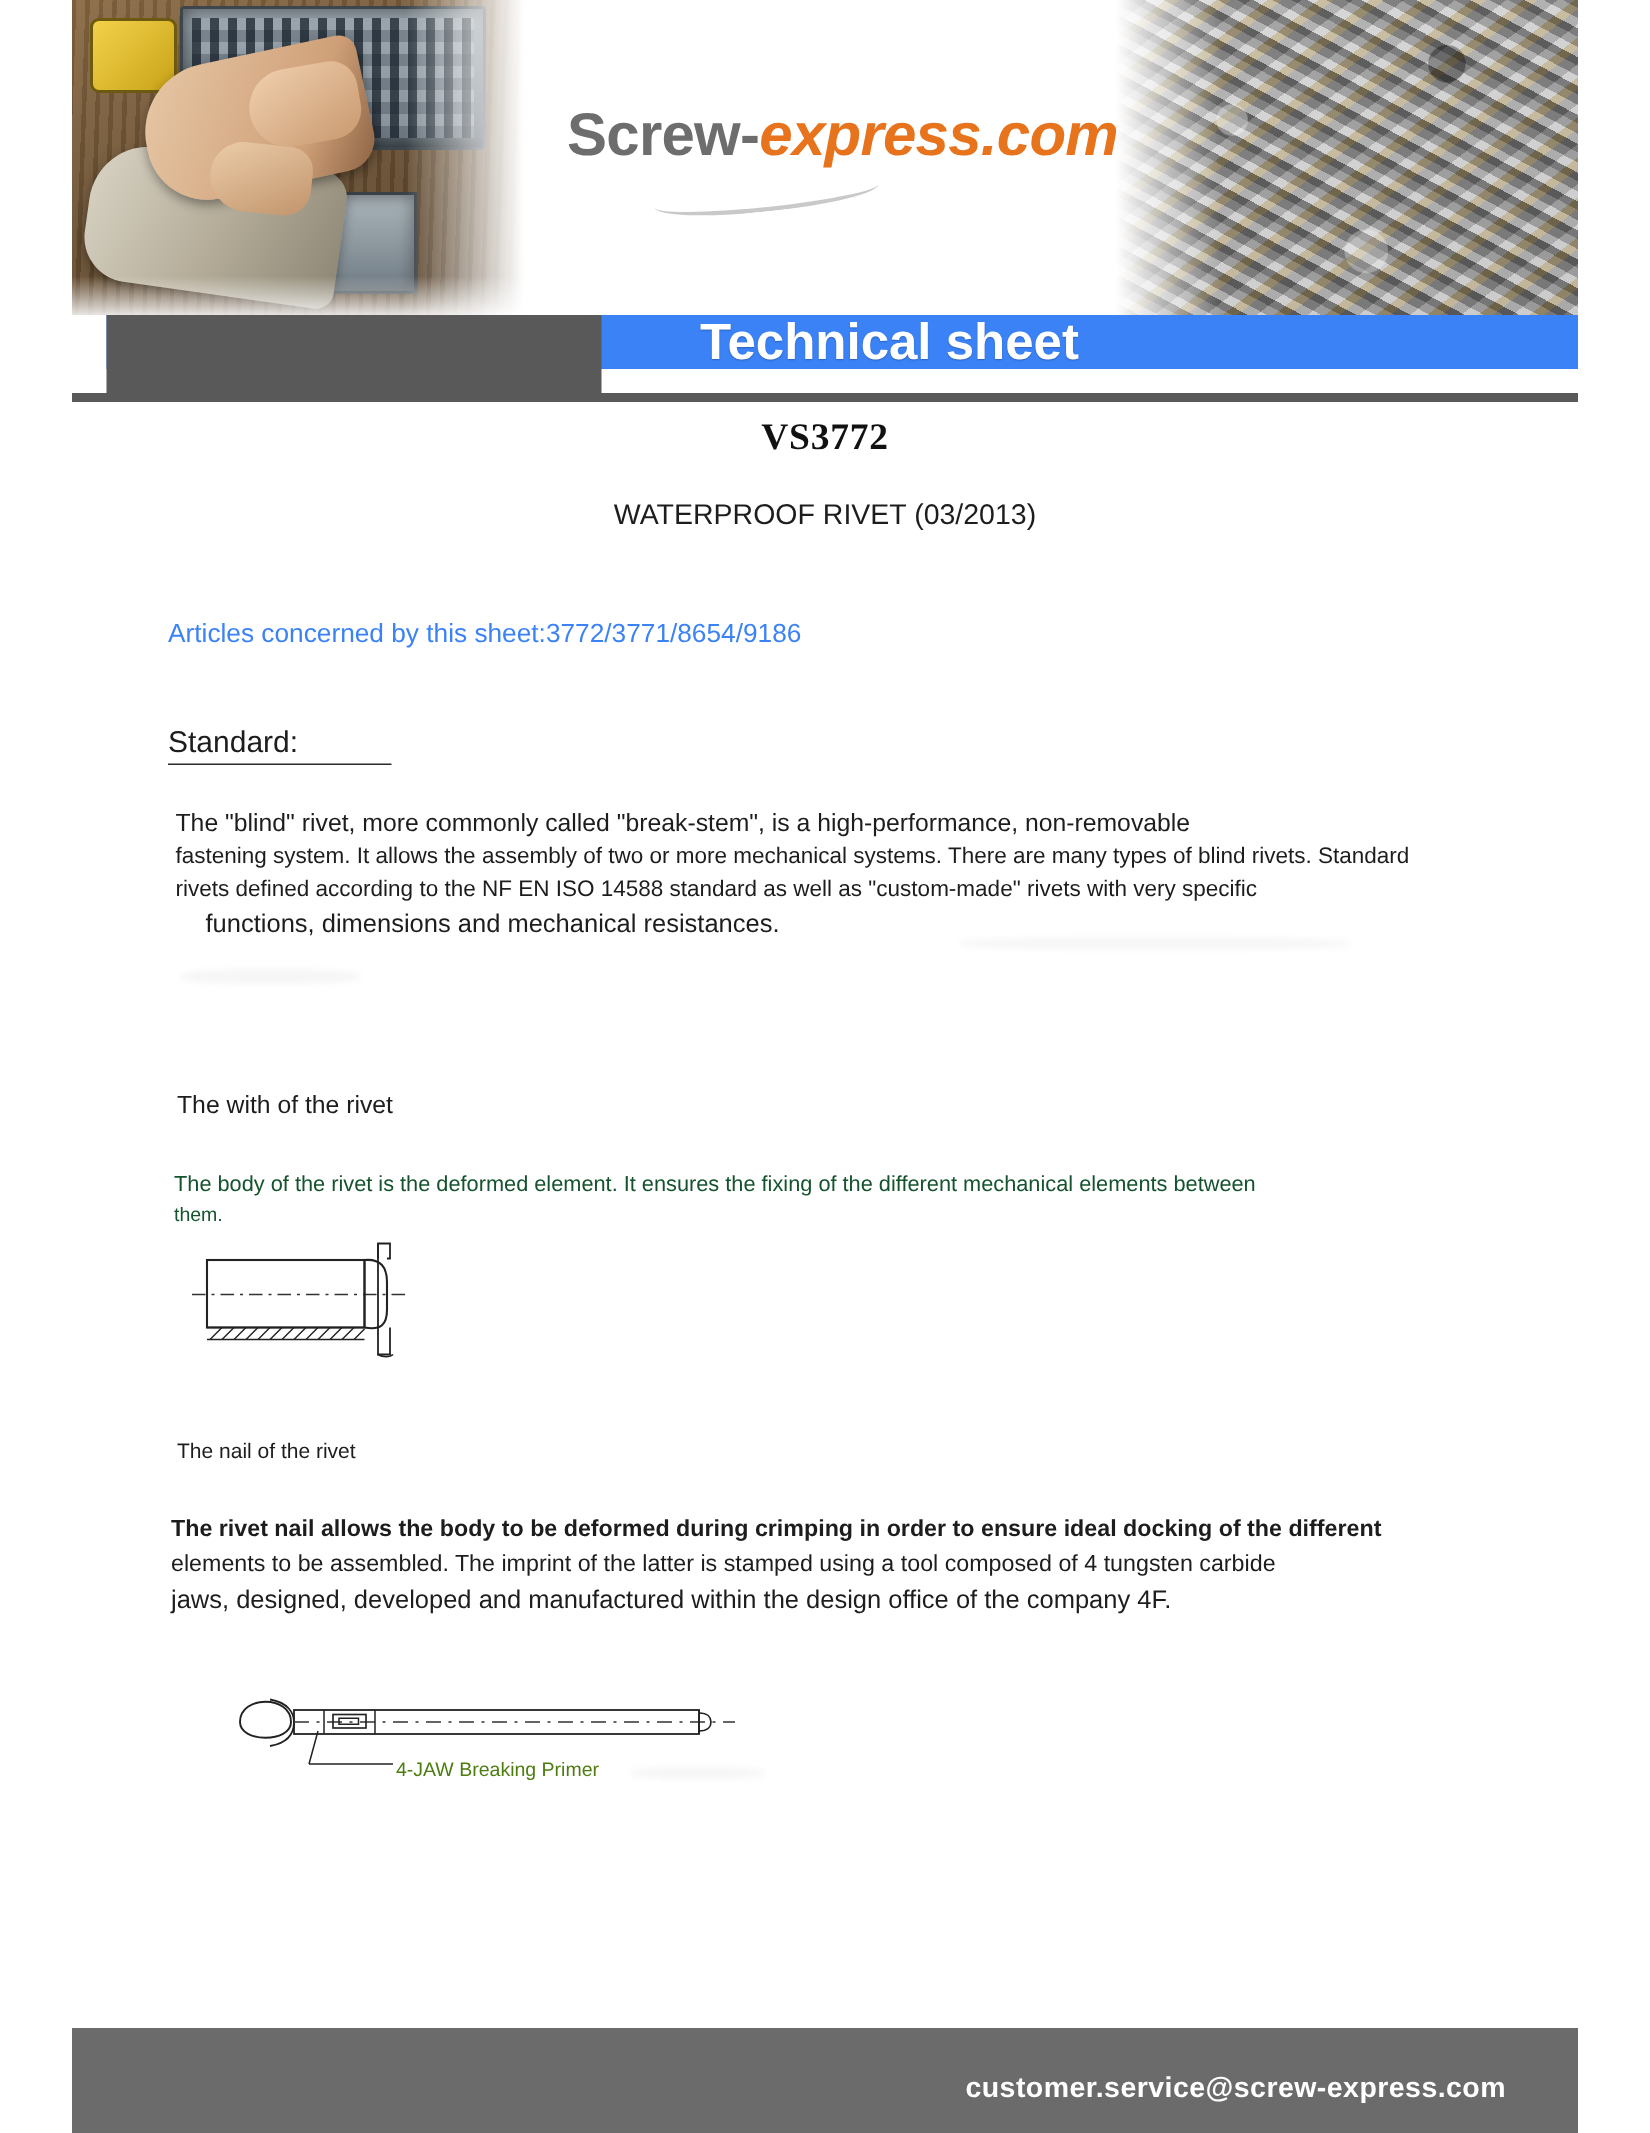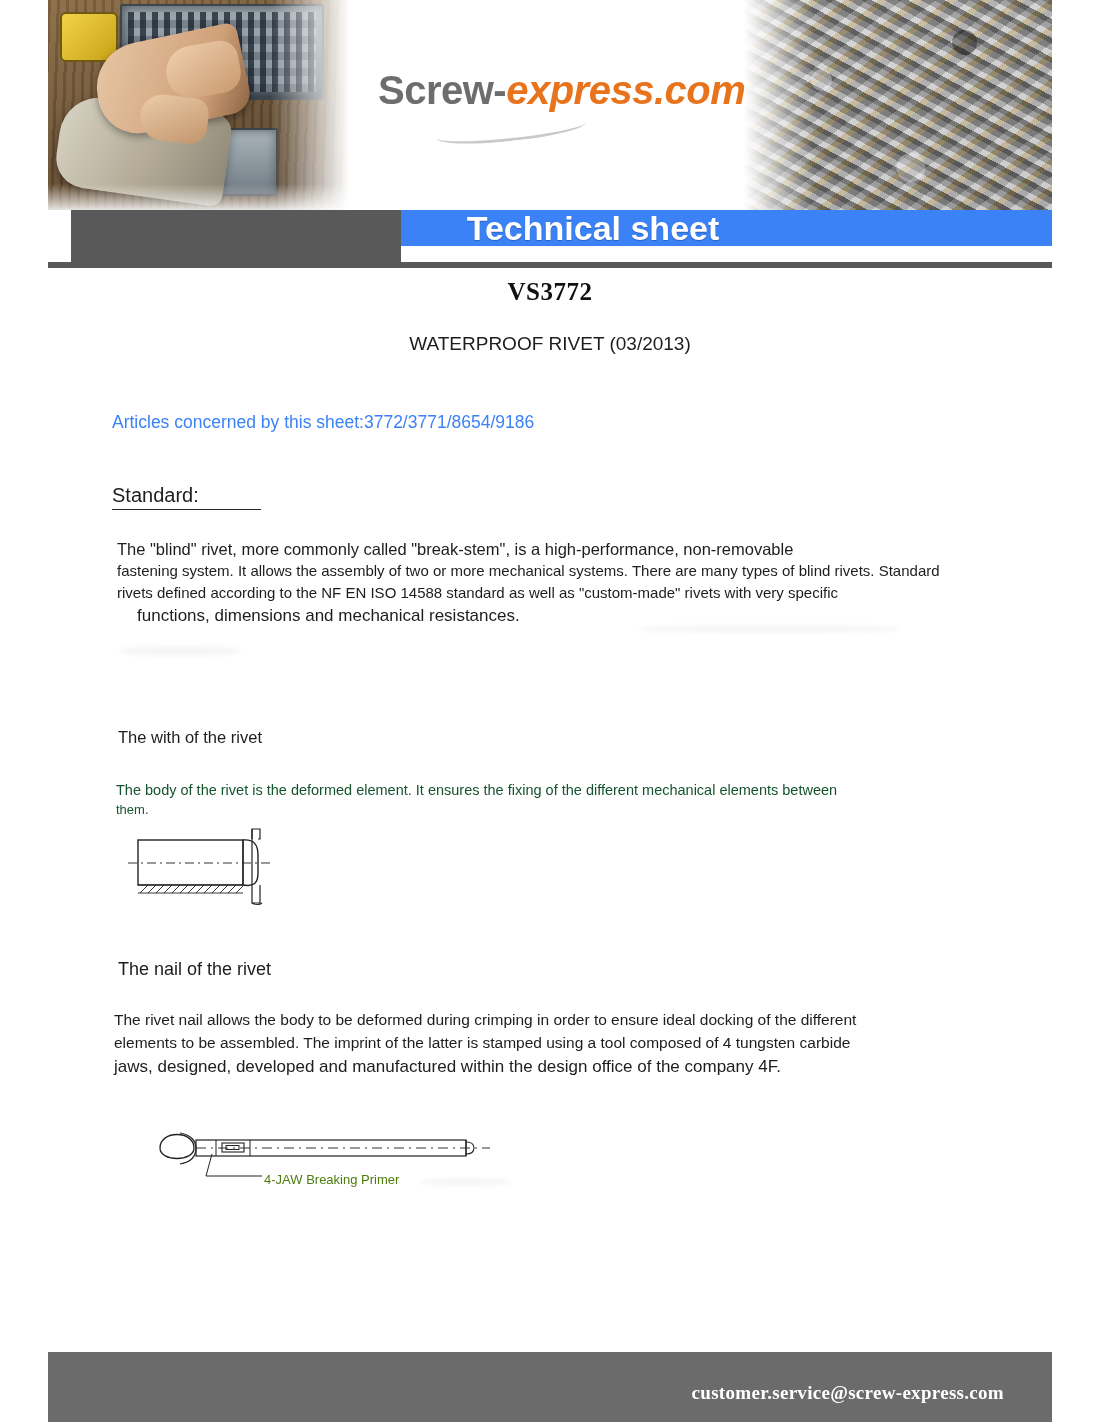--- a/index.html
+++ b/index.html
@@ -278,30 +278,30 @@
 
   .rivet-body-fig {
     position: absolute;
     left: 128px; top: 825px;
     width: 290px; height: 90px;
   }
 
   .sub-heading-nail {
     position: absolute;
     left: 118px; top: 959px;
-    font-size: 18px;
+    font-size: 14px;
     color: #1d1d1d;
   }
   .para-nail {
     position: absolute;
     left: 114px; top: 1008px;
     width: 870px;
     color: #1d1d1d;
   }
-  .para-nail .a { font-size: 15.5px; line-height: 23px; }
+  .para-nail .a { font-size: 15.5px; line-height: 23px; font-weight: bold; }
   .para-nail .b { font-size: 15.5px; line-height: 23px; }
   .para-nail .c { font-size: 17px; line-height: 25px; }
 
   .rivet-nail-fig {
     position: absolute;
     left: 150px; top: 1118px;
     width: 360px; height: 80px;
   }
   .fig-caption {
     position: absolute;
@@ -331,21 +331,21 @@
     background: #ffffff;
   }
   .footer-white-right {
     position: absolute;
     right: 0; bottom: 0; width: 48px; height: 70px;
     background: #ffffff;
   }
   .footer-email {
     position: absolute;
     right: 96px; bottom: 18px;
-    font-family: Liberation Serif, serif;
+    font-family: Liberation Sans, sans-serif;
     font-weight: bold;
     font-size: 19px;
     color: #ffffff;
     letter-spacing: .3px;
   }
   .edge-left {
     position: absolute; left: 0; top: 0; width: 48px; height: 1354px; background: #ffffff;
   }
   .edge-right {
     position: absolute; right: 0; top: 0; width: 48px; height: 1354px; background: #ffffff;

